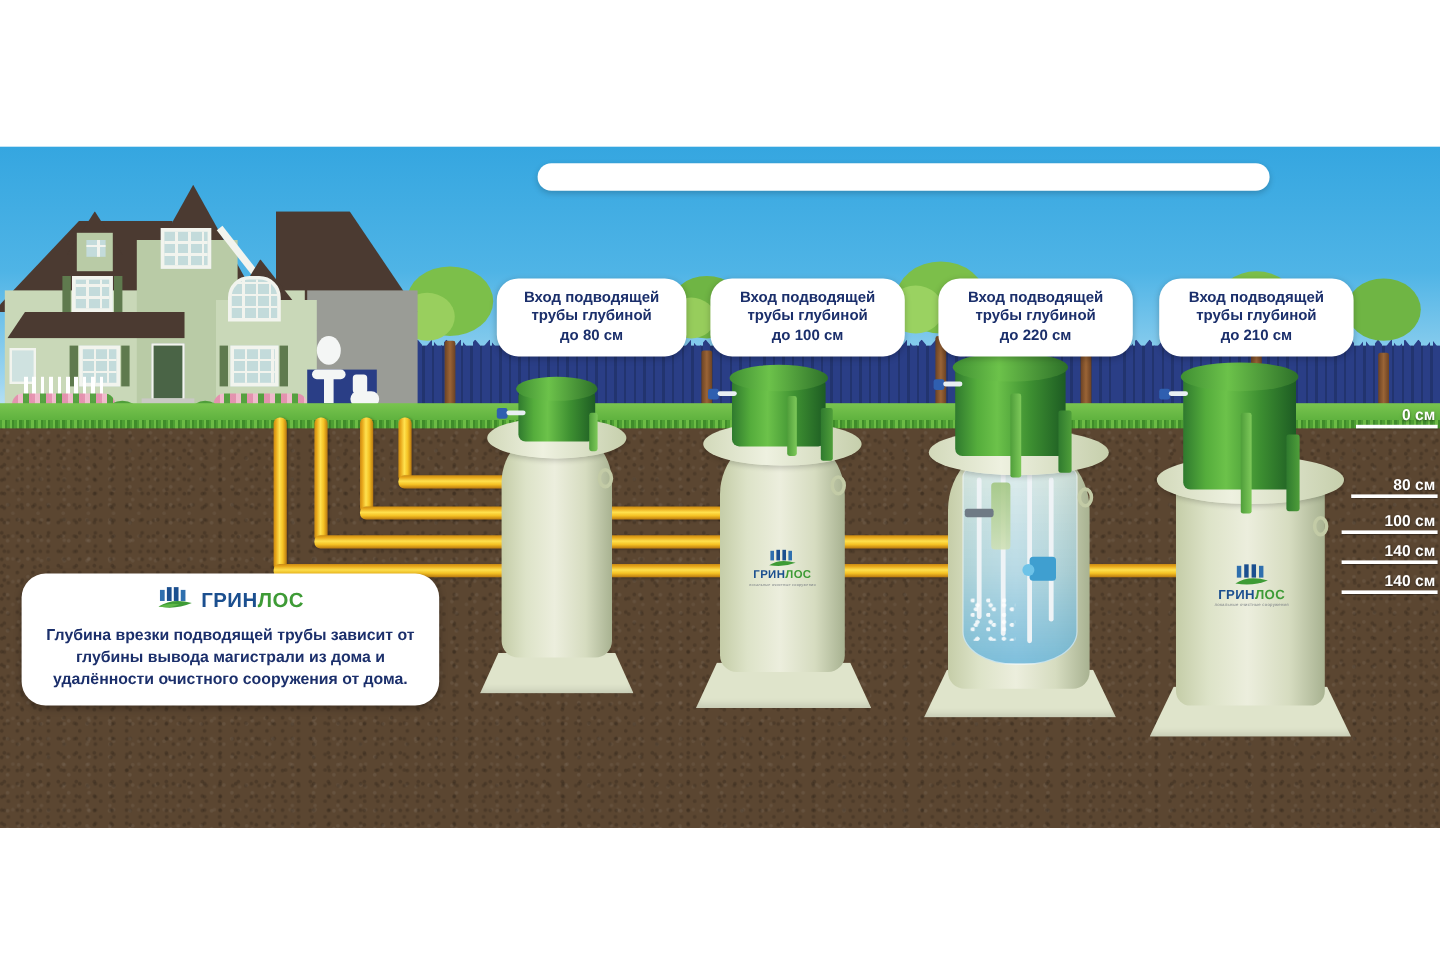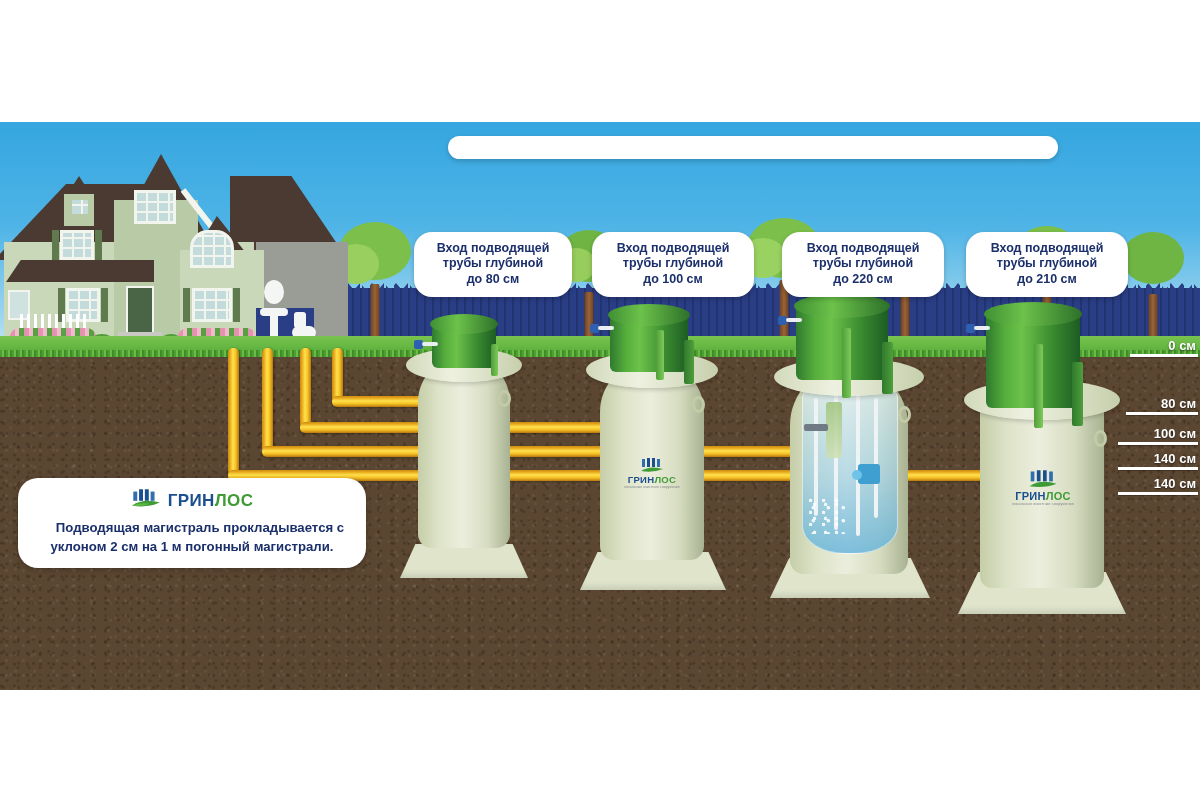--- a/index.html
+++ b/index.html
@@ -392,16 +392,16 @@
           <rect x="2" y="2" width="3.4" height="8" fill="#2f6fae"></rect>
           <rect x="7" y="0" width="3.4" height="10" fill="#1b4f8f"></rect>
           <rect x="12" y="0" width="3.4" height="10" fill="#1b4f8f"></rect>
           <rect x="17" y="2" width="3.4" height="8" fill="#2f6fae"></rect>
           <path d="M1 14 Q11 7.5 25 11.5 Q13 16.5 1 14 Z" fill="#3e9b36"></path>
           <path d="M1 14 Q9 11 16 12.6 Q9 15.6 1 14 Z" fill="#5fb847"></path>
         </svg>
       </span>
       <span class="logotext"><span class="lw1">ГРИН</span><span class="lw2">ЛОС</span></span>
     </div>
-    <p class="indent">Подводящая магистраль прокладывается с уклоном 2 см на 1 м погонный магистрали.</p>
+    <p>Глубина врезки подводящей трубы зависит от глубины вывода магистрали из дома и удалённости очистного сооружения от дома.</p>
   </div>
 
 </div>
 
 </body></html>

